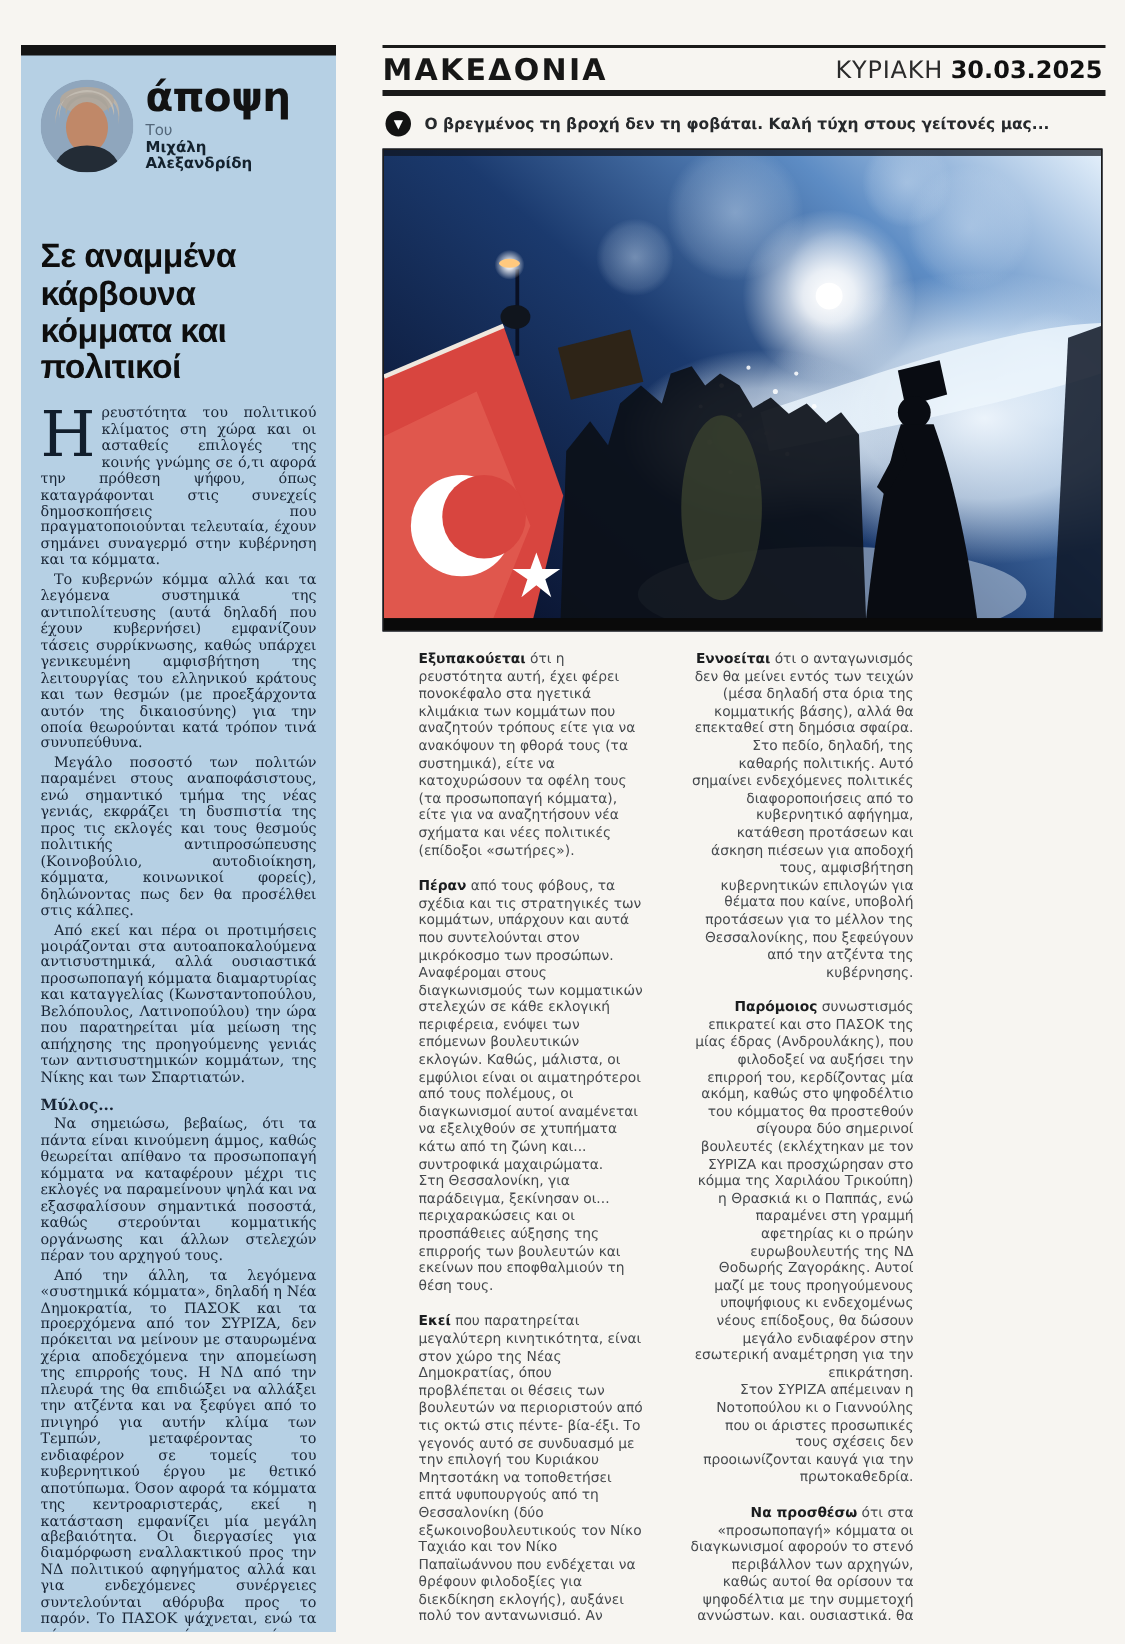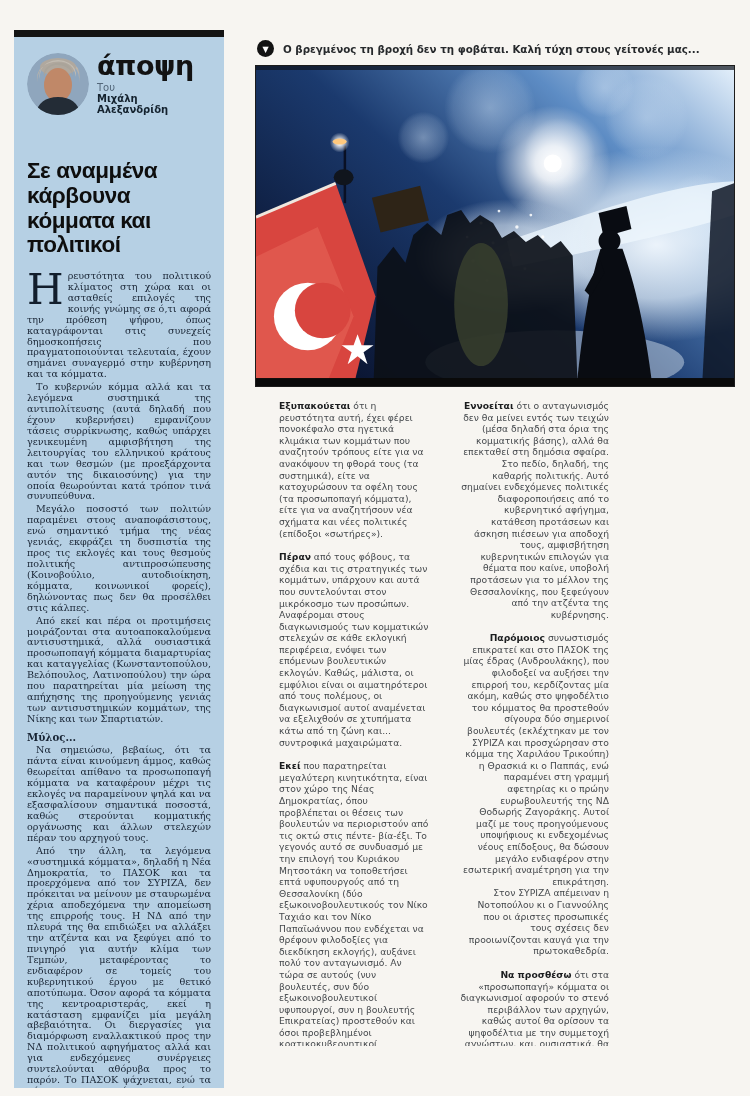--- a/index.html
+++ b/index.html
@@ -113,20 +113,27 @@
     <p class="indent">Από εκεί και πέρα οι προτιμήσεις μοιράζονται στα αυτοαποκαλούμενα αντισυστημικά, αλλά ουσιαστικά προσωποπαγή κόμματα διαμαρτυρίας και καταγγελίας (Κωνσταντοπούλου, Βελόπουλος, Λατινοπούλου) την ώρα που παρατηρείται μία μείωση της απήχησης της προηγούμενης γενιάς των αντισυστημικών κομμάτων, της Νίκης και των Σπαρτιατών.</p>
     <p class="subhead">Μύλος...</p>
     <p class="indent">Να σημειώσω, βεβαίως, ότι τα πάντα είναι κινούμενη άμμος, καθώς θεωρείται απίθανο τα προσωποπαγή κόμματα να καταφέρουν μέχρι τις εκλογές να παραμείνουν ψηλά και να εξασφαλίσουν σημαντικά ποσοστά, καθώς στερούνται κομματικής οργάνωσης και άλλων στελεχών πέραν του αρχηγού τους.</p>
     <p class="indent">Από την άλλη, τα λεγόμενα «συστημικά κόμματα», δηλαδή η Νέα Δημοκρατία, το ΠΑΣΟΚ και τα προερχόμενα από τον ΣΥΡΙΖΑ, δεν πρόκειται να μείνουν με σταυρωμένα χέρια αποδεχόμενα την απομείωση της επιρροής τους. Η ΝΔ από την πλευρά της θα επιδιώξει να αλλάξει την ατζέντα και να ξεφύγει από το πνιγηρό για αυτήν κλίμα των Τεμπών, μεταφέροντας το ενδιαφέρον σε τομείς του κυβερνητικού έργου με θετικό αποτύπωμα. Όσον αφορά τα κόμματα της κεντροαριστεράς, εκεί η κατάσταση εμφανίζει μία μεγάλη αβεβαιότητα. Οι διεργασίες για διαμόρφωση εναλλακτικού προς την ΝΔ πολιτικού αφηγήματος αλλά και για ενδεχόμενες συνέργειες συντελούνται αθόρυβα προς το παρόν. Το ΠΑΣΟΚ ψάχνεται, ενώ τα κόμματα που προέκυψαν από τον πάλαι ποτέ ενιαίο ΣΥΡΙΖΑ βρίσκονται σε αναζήτηση διακριτής ταυτότητας.</p>
     <p class="indent">Στην αναμπουμπούλα, εμφανίστηκε κι ο Αλέξης Τσίπρας, θεωρώντας πως αναβαπτίστηκε στην ηθελημένη εξαφάνισή του, εκλαμβάνοντάς την ως κολυμβήθρα του Σιλωάμ... (Κάπως έτσι λειτουργούν και οι γαλάζιοι πρώην πρωθυπουργοί, Κώστας Καραμανλής και Αντώνης Σαμαράς, που εγκατέλειψαν τον ρόλο του εγγυητή της ενότητας και υποστηρικτή της παράταξής τους, ασκώντας εμφανή κριτική στον Κυριάκο Μητσοτάκη και κρατώντας σαφείς αποστάσεις από την κυβέρνηση).</p>
   </div>
 </aside>
 
 <main class="right-region">
 
+  <header class="masthead">
+    <div class="paper-name">ΜΑΚΕΔΟΝΙΑ</div>
+    <div class="edition-date">
+      <span class="day">ΚΥΡΙΑΚΗ</span>
+      <span class="date">30.03.2025</span>
+    </div>
+  </header>
 
   <div class="caption-row">
     <div class="tri-icon">
         <span>▼</span>
       </div>
     <div class="photo-caption">Ο βρεγμένος τη βροχή δεν τη φοβάται. Καλή τύχη στους γείτονές μας...</div>
   </div>
 
   <figure class="photo">
     <svg viewBox="0 0 480 322" preserveAspectRatio="none" aria-hidden="true">
@@ -206,20 +213,21 @@
       <rect width="480" height="4" fill="#10141c" opacity="0.7"></rect>
     </svg>
   </figure>
 
   <div class="content-cols">
 
 
     <div class="text-col">
       <p><span class="lead">Εξυπακούεται</span><span> ότι η ρευστότητα αυτή, έχει φέρει πονοκέφαλο στα ηγετικά κλιμάκια των κομμάτων που αναζητούν τρόπους είτε για να ανακόψουν τη φθορά τους (τα συστημικά), είτε να κατοχυρώσουν τα οφέλη τους (τα προσωποπαγή κόμματα), είτε για να αναζητήσουν νέα σχήματα και νέες πολιτικές (επίδοξοι «σωτήρες»).</span></p>
       <p><span class="lead">Πέραν</span><span> από τους φόβους, τα σχέδια και τις στρατηγικές των κομμάτων, υπάρχουν και αυτά που συντελούνται στον μικρόκοσμο των προσώπων. Αναφέρομαι στους διαγκωνισμούς των κομματικών στελεχών σε κάθε εκλογική περιφέρεια, ενόψει των επόμενων βουλευτικών εκλογών. Καθώς, μάλιστα, οι εμφύλιοι είναι οι αιματηρότεροι από τους πολέμους, οι διαγκωνισμοί αυτοί αναμένεται να εξελιχθούν σε χτυπήματα κάτω από τη ζώνη και... συντροφικά μαχαιρώματα.</span></p>
+      <p class="cont"><span>Στη Θεσσαλονίκη, για παράδειγμα, ξεκίνησαν οι... περιχαρακώσεις και οι προσπάθειες αύξησης της επιρροής των βουλευτών και εκείνων που εποφθαλμιούν τη θέση τους.</span></p>
       <p><span class="lead">Εκεί</span><span> που παρατηρείται μεγαλύτερη κινητικότητα, είναι στον χώρο της Νέας Δημοκρατίας, όπου προβλέπεται οι θέσεις των βουλευτών να περιοριστούν από τις οκτώ στις πέντε- βία-έξι. Το γεγονός αυτό σε συνδυασμό με την επιλογή του Κυριάκου Μητσοτάκη να τοποθετήσει επτά υφυπουργούς από τη Θεσσαλονίκη (δύο εξωκοινοβουλευτικούς τον Νίκο Ταχιάο και τον Νίκο Παπαϊωάννου που ενδέχεται να θρέφουν φιλοδοξίες για διεκδίκηση εκλογής), αυξάνει πολύ τον ανταγωνισμό. Αν τώρα σε αυτούς (νυν βουλευτές, συν δύο εξωκοινοβουλευτικοί υφυπουργοί, συν η βουλευτής Επικρατείας) προστεθούν και όσοι προβεβλημένοι κρατικοκυβερνητικοί αξιωματούχοι που λοξοκοιτούν προς το Κοινοβούλιο, στελέχη της αυτοδιοίκησης, αλλά και οι...πολιτευτές που ετοιμάζονται εδώ και καιρό, αντιλαμβάνεστε το στριμωξίδι.</span></p>
     </div>
 
     <div class="text-col">
       <p><span class="lead">Εννοείται</span><span> ότι ο ανταγωνισμός δεν θα μείνει εντός των τειχών (μέσα δηλαδή στα όρια της κομματικής βάσης), αλλά θα επεκταθεί στη δημόσια σφαίρα. Στο πεδίο, δηλαδή, της καθαρής πολιτικής. Αυτό σημαίνει ενδεχόμενες πολιτικές διαφοροποιήσεις από το κυβερνητικό αφήγημα, κατάθεση προτάσεων και άσκηση πιέσεων για αποδοχή τους, αμφισβήτηση κυβερνητικών επιλογών για θέματα που καίνε, υποβολή προτάσεων για το μέλλον της Θεσσαλονίκης, που ξεφεύγουν από την ατζέντα της κυβέρνησης.</span></p>
       <p><span class="lead">Παρόμοιος</span><span> συνωστισμός επικρατεί και στο ΠΑΣΟΚ της μίας έδρας (Ανδρουλάκης), που φιλοδοξεί να αυξήσει την επιρροή του, κερδίζοντας μία ακόμη, καθώς στο ψηφοδέλτιο του κόμματος θα προστεθούν σίγουρα δύο σημερινοί βουλευτές (εκλέχτηκαν με τον ΣΥΡΙΖΑ και προσχώρησαν στο κόμμα της Χαριλάου Τρικούπη) η Θρασκιά κι ο Παππάς, ενώ παραμένει στη γραμμή αφετηρίας κι ο πρώην ευρωβουλευτής της ΝΔ Θοδωρής Ζαγοράκης. Αυτοί μαζί με τους προηγούμενους υποψήφιους κι ενδεχομένως νέους επίδοξους, θα δώσουν μεγάλο ενδιαφέρον στην εσωτερική αναμέτρηση για την επικράτηση.</span></p>
       <p class="cont"><span>Στον ΣΥΡΙΖΑ απέμειναν η Νοτοπούλου κι ο Γιαννούλης που οι άριστες προσωπικές τους σχέσεις δεν προοιωνίζονται καυγά για την πρωτοκαθεδρία.</span></p>
       <p><span class="lead">Να προσθέσω</span><span> ότι στα «προσωποπαγή» κόμματα οι διαγκωνισμοί αφορούν το στενό περιβάλλον των αρχηγών, καθώς αυτοί θα ορίσουν τα ψηφοδέλτια με την συμμετοχή αγνώστων, και, ουσιαστικά, θα επιλέξουν το πρόσωπο που θα εκλεγεί. Ιδιαίτερο, ωστόσο, ενδιαφέρον υπάρχει για το ψηφοδέλτιο της Λατινοπούλου, καθώς σπεύδουν στην αυλή της αποτυχόντες πολιτευτές της Νέας Δημοκρατίας που ευελπιστούν μήπως σκαρφαλώσουν στο άρμα της και βρεθούν εύκολα στο Κοινοβούλιο.</span></p>
     </div>
 

